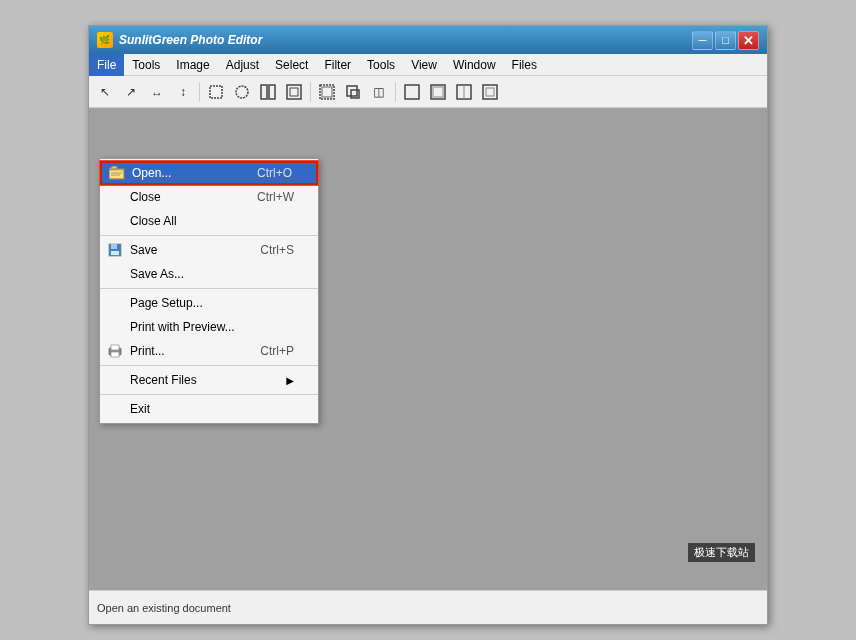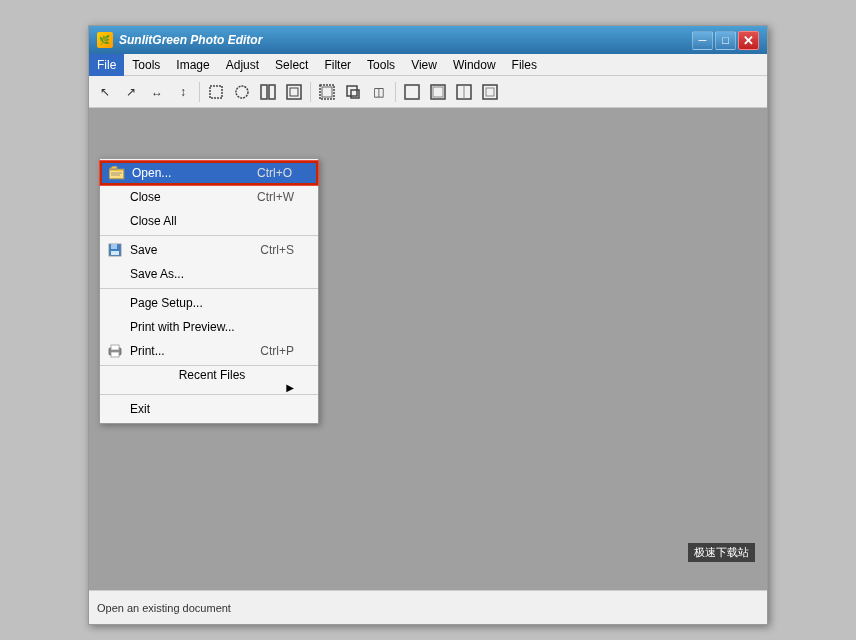--- a/index.html
+++ b/index.html
@@ -391,21 +391,21 @@
               <rect x="3" y="1" width="8" height="5" fill="white" stroke="#999" stroke-width="0.8"></rect>
               <rect x="3" y="8" width="8" height="5" fill="white" stroke="#999" stroke-width="0.8"></rect>
             </svg>
           </span>
           <span>Print...</span>
           <span class="shortcut">Ctrl+P</span>
         </div>
 
         <div class="dropdown-sep"></div>
 
-        <div class="dropdown-item" style="justify-content: center; flex-direction: column;">
+        <div class="dropdown-item" style="justify-content: flex-end;">
           <span>Recent Files</span>
           <span class="arrow">▶</span>
         </div>
 
         <div class="dropdown-sep"></div>
 
         <div class="dropdown-item">
           <span>Exit</span>
         </div>
 

